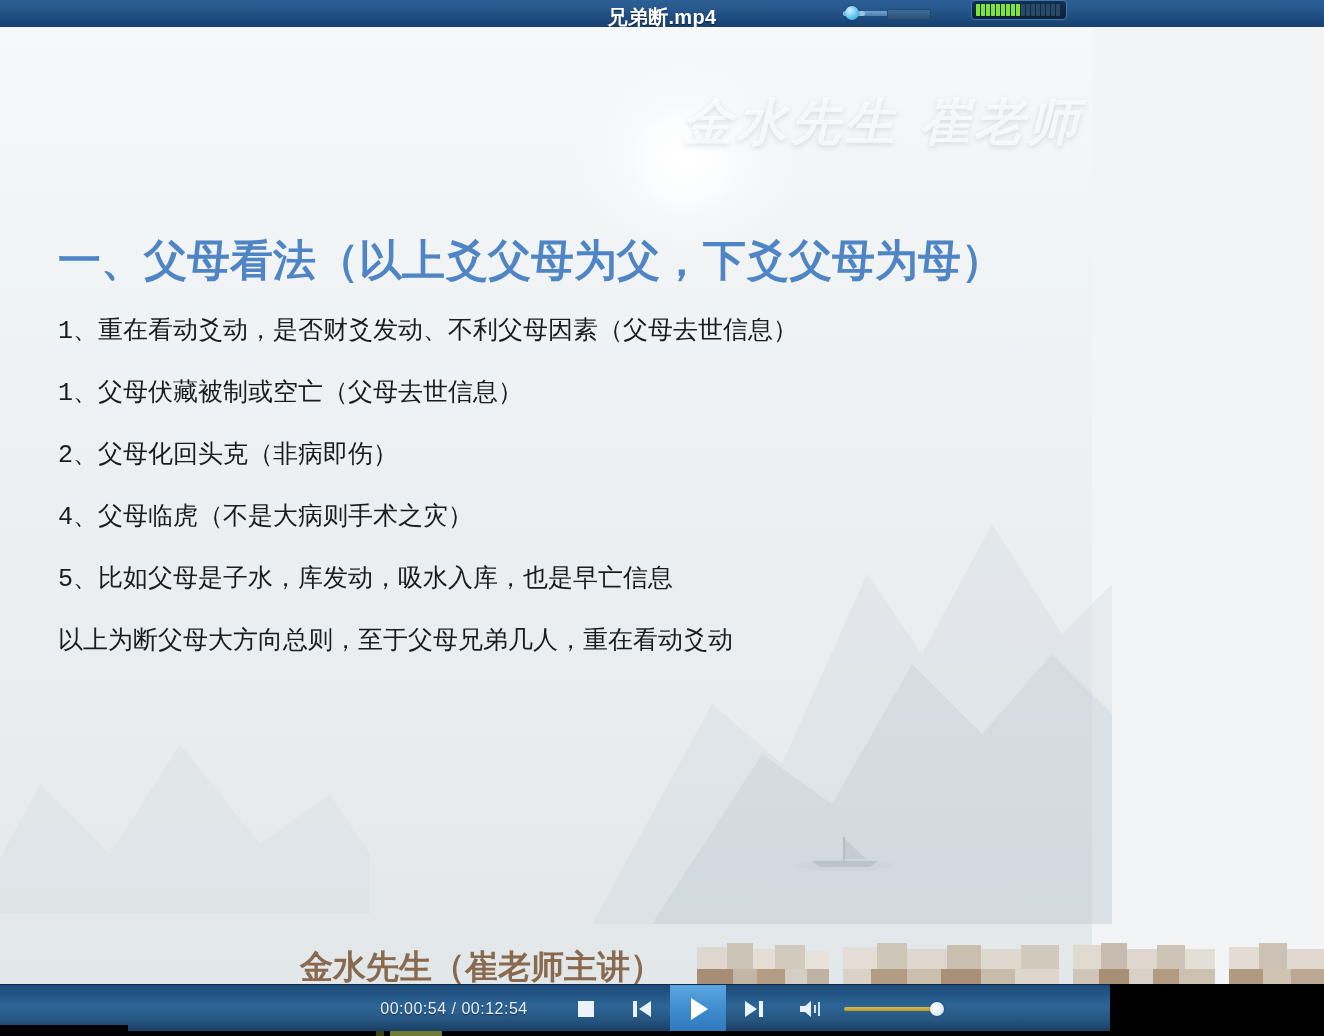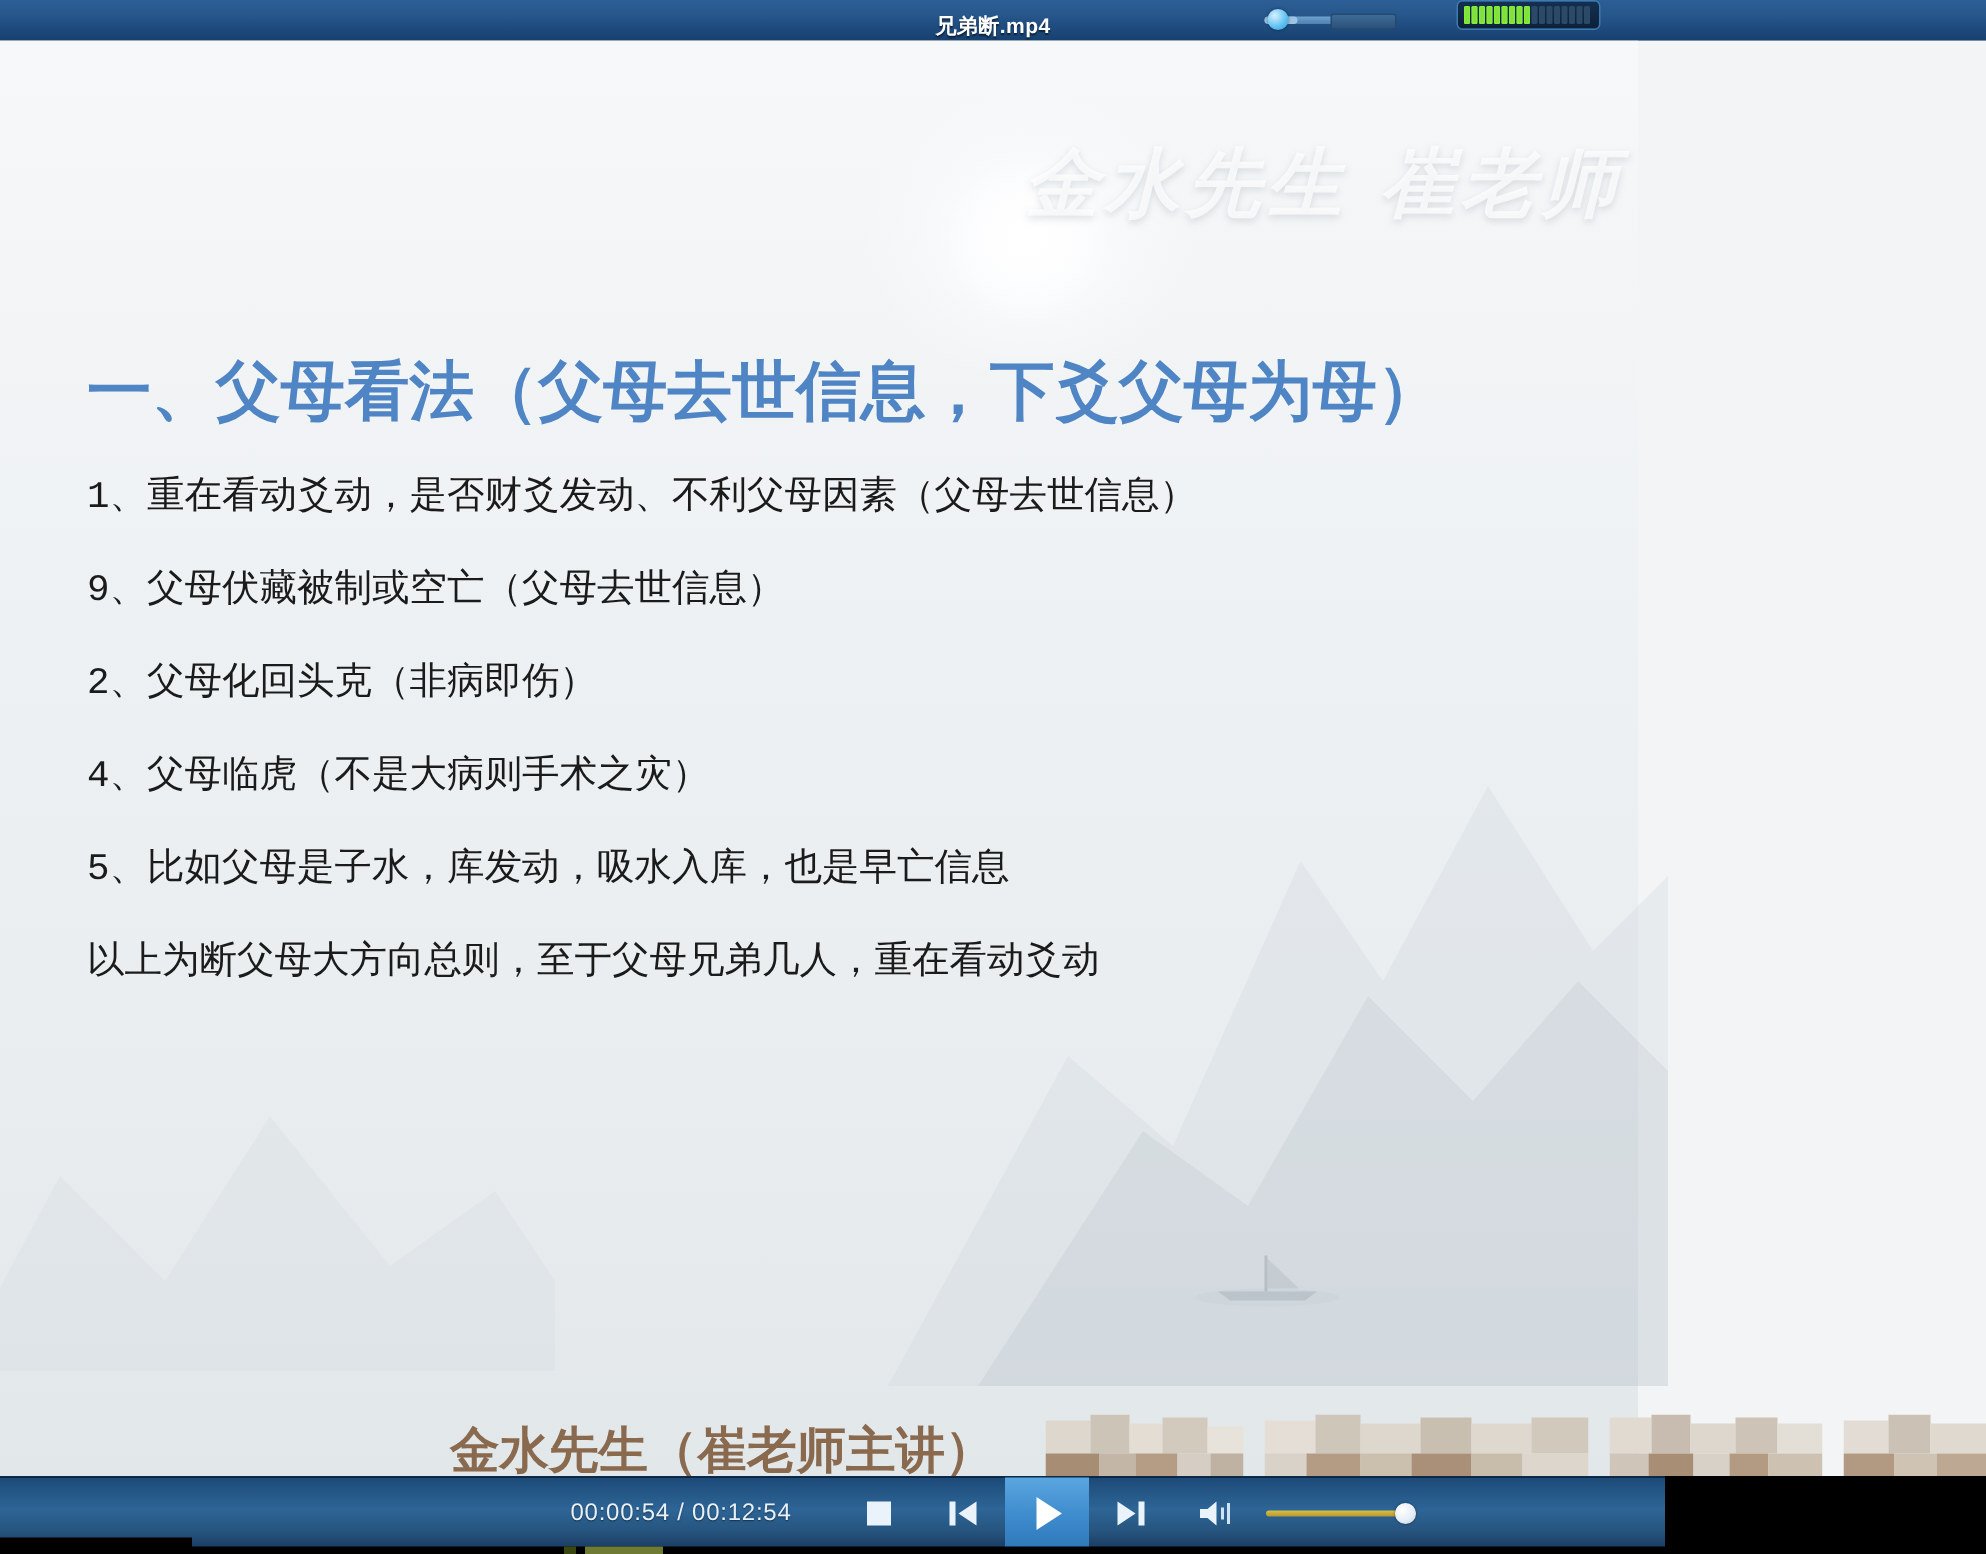--- a/index.html
+++ b/index.html
@@ -9,21 +9,21 @@
 
   
   .titlebar{
     position:absolute;left:0;top:0;width:1324px;height:27px;
     background:linear-gradient(to bottom,#2c5f96 0%,#27578c 35%,#1e4a7d 70%,#16406f 100%);
     border-bottom:1px solid #0d2c50;
   }
   .titlebar .tb-title{
     position:absolute;left:0;top:4px;width:1324px;height:27px;
     text-align:center;line-height:27px;
-    font-size:14px;font-weight:bold;color:#ffffff;
+    font-size:20px;font-weight:bold;color:#ffffff;
     text-shadow:0 1px 1px rgba(0,0,0,.55);
     letter-spacing:.3px;
   }
   
   .tb-slider{position:absolute;left:843px;top:4px;width:78px;height:18px;}
   .tb-slider .trk{position:absolute;left:0;top:7px;width:78px;height:5px;border-radius:3px;
     background:linear-gradient(to bottom,#6fa3cf,#4f7fae);}
   .tb-slider .fill{position:absolute;left:0;top:7px;width:22px;height:5px;border-radius:3px;background:#9cc4e4;}
   .tb-slider .knob{position:absolute;left:2px;top:2px;width:14px;height:14px;border-radius:50%;
     background:radial-gradient(circle at 35% 32%,#d7f0ff 0%,#63c4f2 55%,#2b9ad4 100%);
@@ -176,25 +176,25 @@
         <svg width="110" height="48" viewBox="0 0 110 48">
           <ellipse cx="55" cy="38" rx="48" ry="6" fill="#b9c3c9" opacity="0.5"></ellipse>
           <path d="M22 34 L88 34 L80 40 L30 40 Z" fill="#7d8a93" opacity="0.75"></path>
           <rect x="53" y="10" width="2" height="24" fill="#6e7a83" opacity="0.8"></rect>
           <path d="M55 12 L76 32 L55 32 Z" fill="#8d99a2" opacity="0.6"></path>
         </svg>
       </div>
 
       <div class="wm-top">金水先生  崔老师</div>
 
-      <div class="slide-heading">一、父母看法（父母去世信息，下爻父母为母）</div>
+      <div class="slide-heading">一、父母看法（以上爻父母为父，下爻父母为母）</div>
 
       <div class="lines">
         <div class="line">1、重在看动爻动，是否财爻发动、不利父母因素（父母去世信息）</div>
-        <div class="line">9、父母伏藏被制或空亡（父母去世信息）</div>
+        <div class="line">1、父母伏藏被制或空亡（父母去世信息）</div>
         <div class="line">2、父母化回头克（非病即伤）</div>
         <div class="line">4、父母临虎（不是大病则手术之灾）</div>
         <div class="line">5、比如父母是子水，库发动，吸水入库，也是早亡信息</div>
         <div class="line">以上为断父母大方向总则，至于父母兄弟几人，重在看动爻动</div>
       </div>
 
       <div class="credit-row">
         <div class="credit">金水先生（崔老师主讲）</div>
         <div class="mosaic">
           <div class="mos" style="width:132px;">

